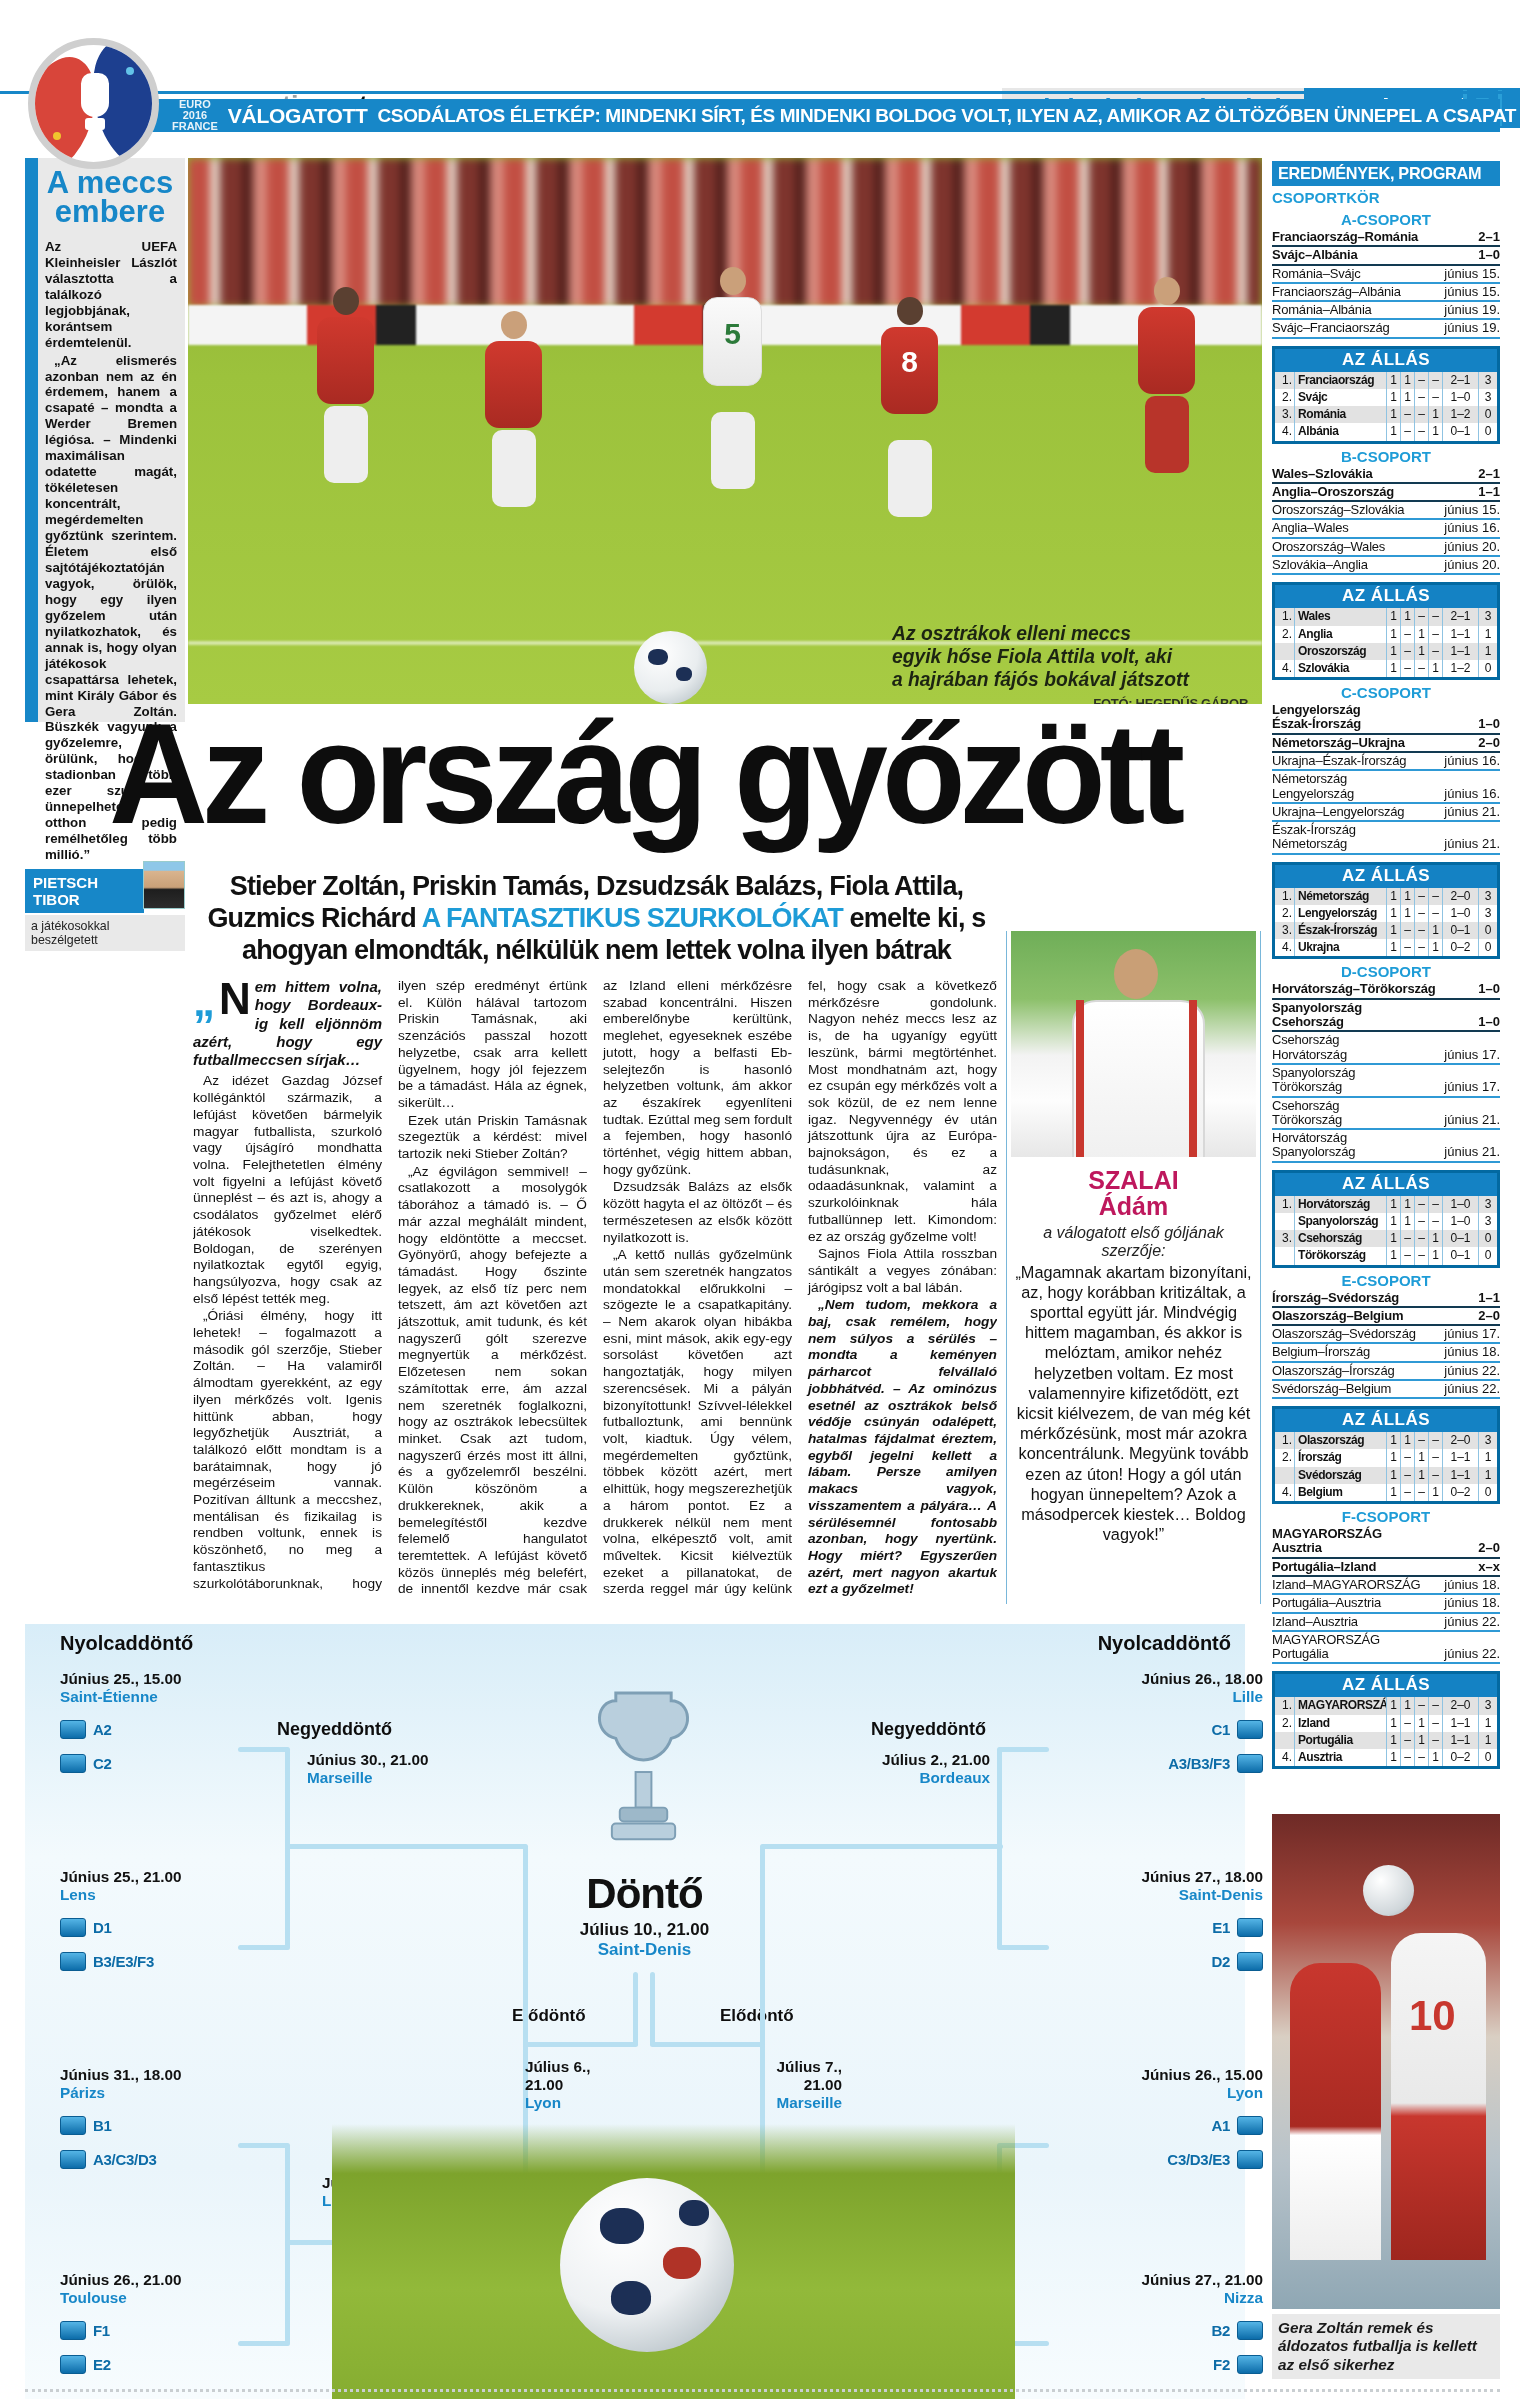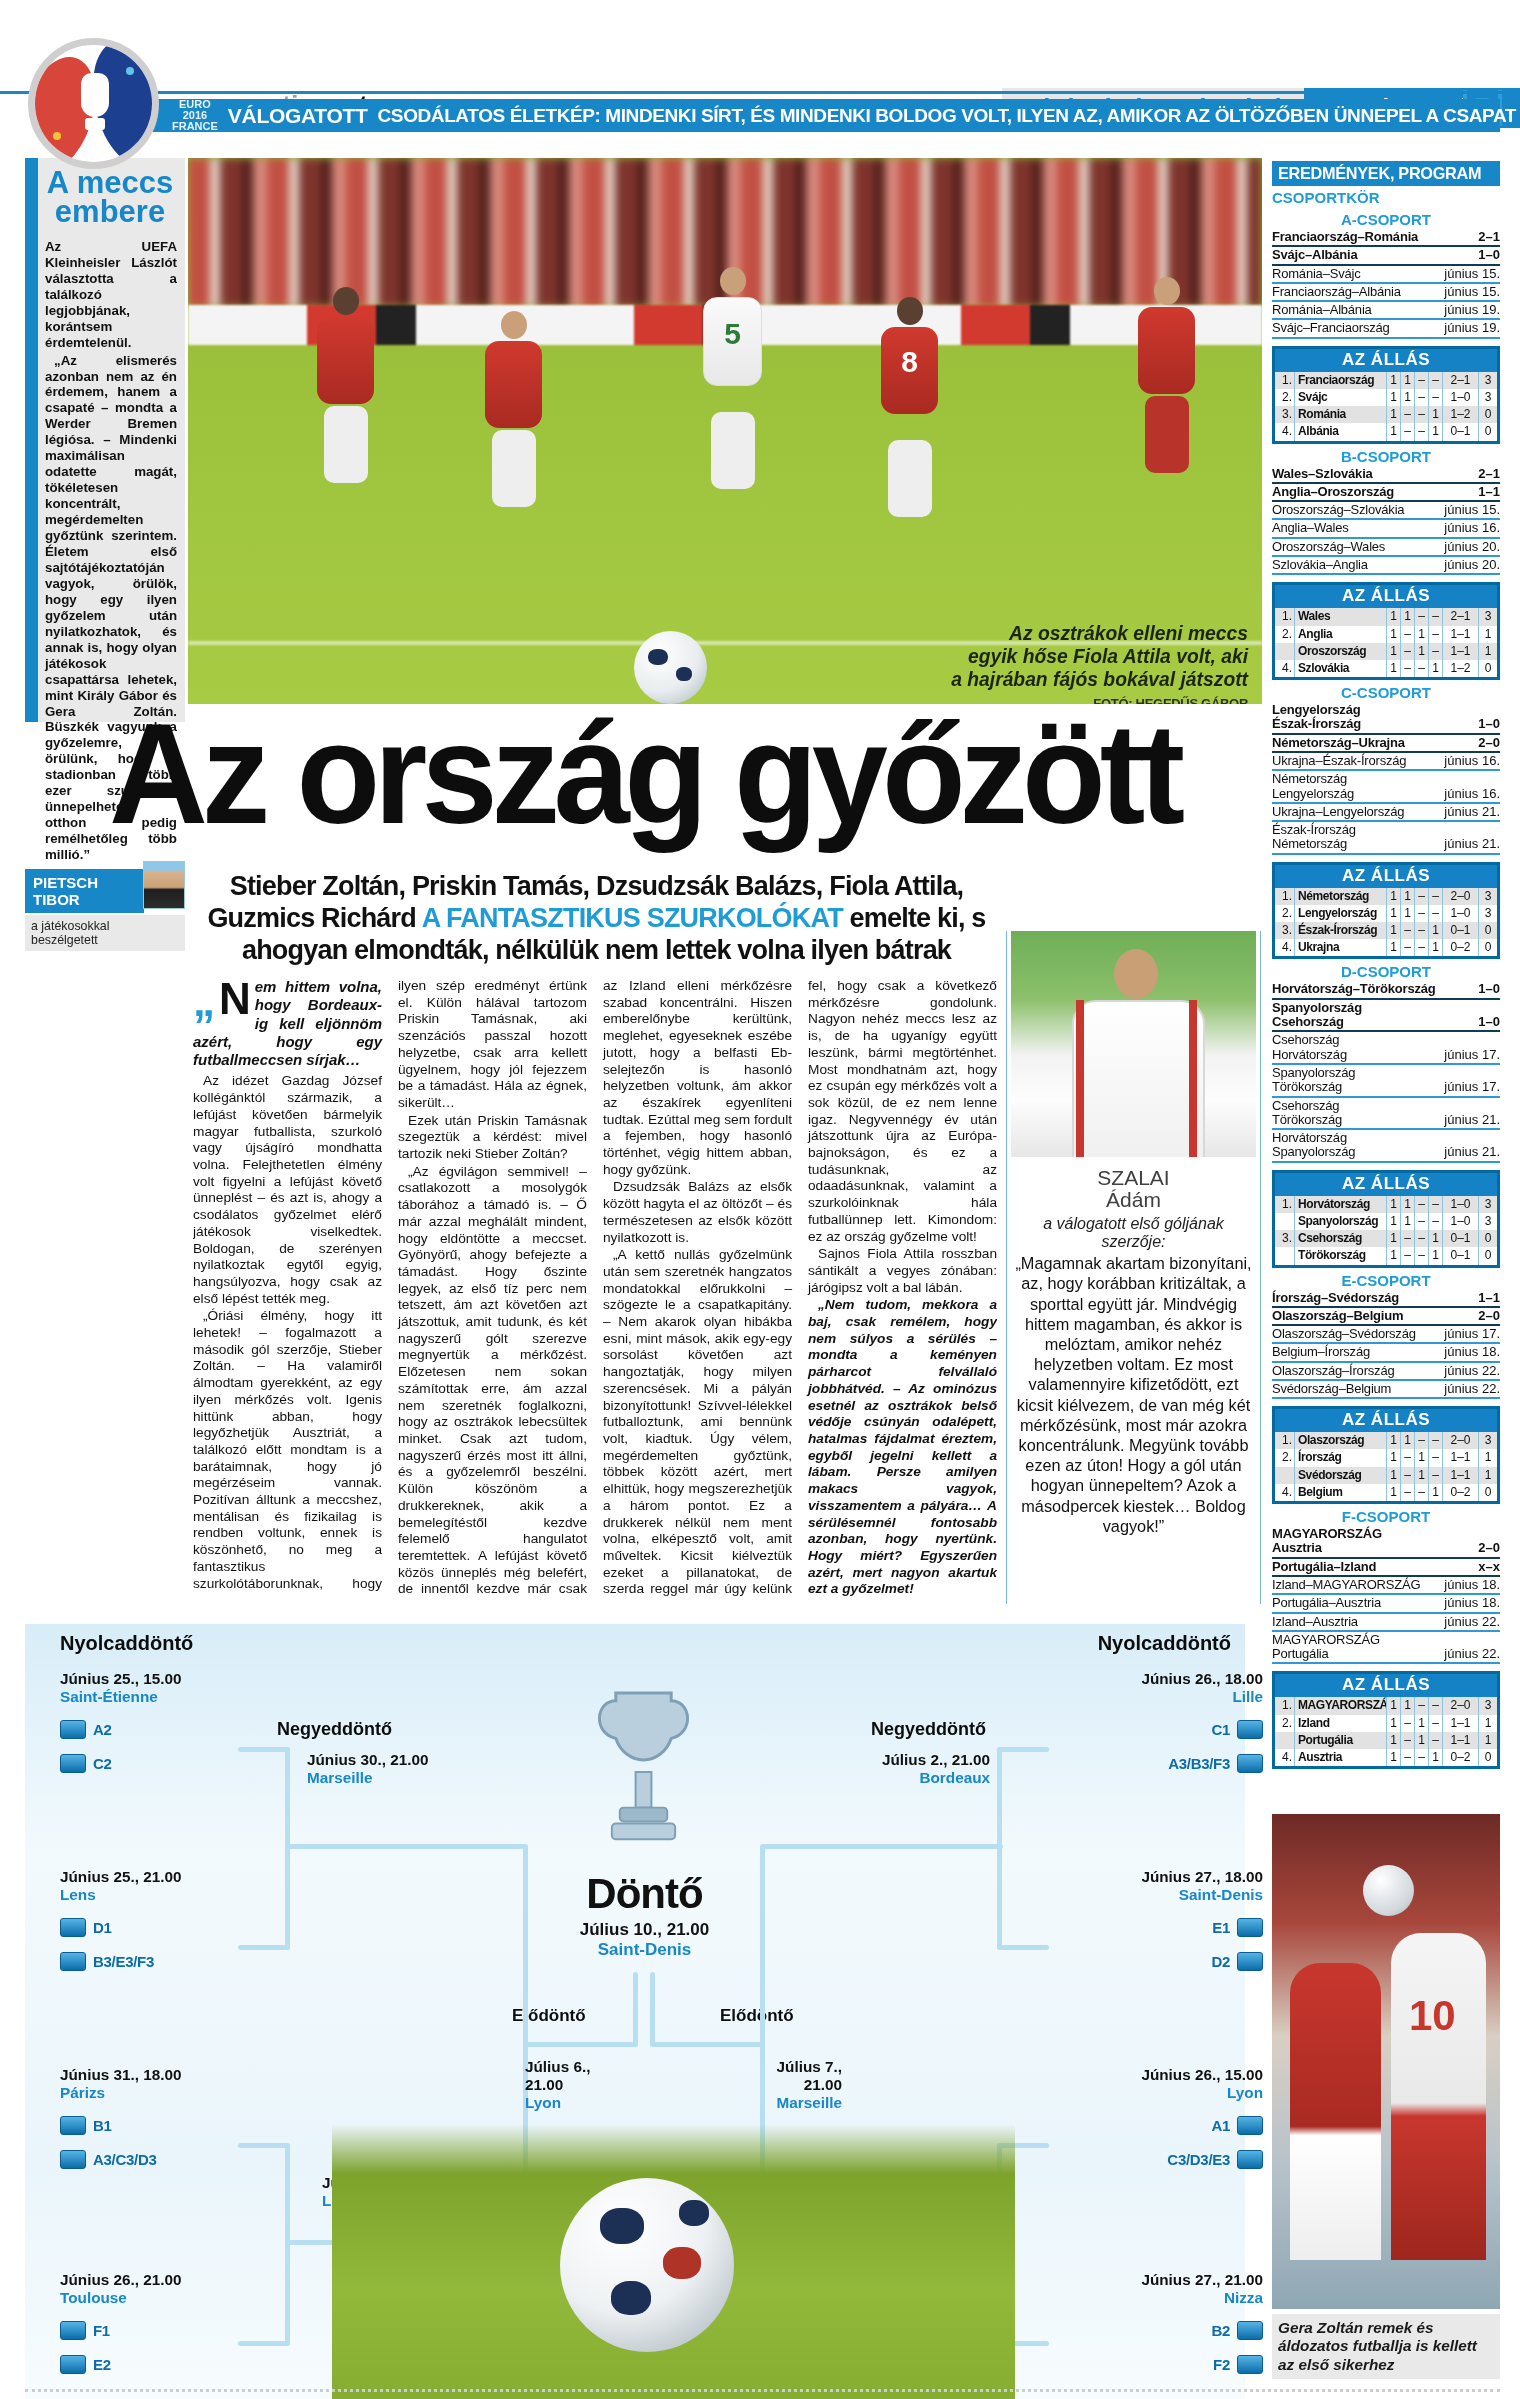--- a/index.html
+++ b/index.html
@@ -57,21 +57,21 @@
   .fig .torso.white{background:linear-gradient(180deg,#fafafa,#e8e8e8);border:1px solid #ddd;}
   .fig .num{text-align:center;font-weight:800;font-size:30px;margin-top:-69px;}
   .fig .num.green{color:#2c7a3a;}
   .fig .num.white{color:#fff;}
   .fig .legs{width:44px;height:77px;margin:2px auto 0;border-radius:10px;}
   .legs.white{background:#eee;}
   .legs.red{background:#b8342a;}
   .photo-ball{position:absolute;left:446px;top:473px;width:73px;height:73px;border-radius:50%;
               background:radial-gradient(circle at 35% 30%,#fff 0,#e9edef 55%,#aab6bc 100%);}
   .photo-ball i,.big-ball i{position:absolute;border-radius:45%;background:#1c2f55;}
-  #photo-caption{position:absolute;right:14px;top:465px;width:356px;text-align:right;
+  #photo-caption{position:absolute;right:14px;top:465px;width:356px;
                  font-style:italic;font-weight:bold;font-size:19.3px;line-height:1.18;color:#1c2412;white-space:pre-line;}
   #photo-credit{position:absolute;right:14px;top:538px;width:356px;text-align:right;
                 font-size:13px;font-weight:bold;color:#2c3322;letter-spacing:-0.3px;}
   
   #headline{position:absolute;left:25px;top:699px;width:1238px;height:158px;text-align:center;
             font-size:137px;font-weight:800;letter-spacing:-6px;color:#0d0d0d;line-height:1.05;
             transform:scaleY(1.04);transform-origin:top;white-space:nowrap;}
   
   #byline{position:absolute;left:25px;top:869px;width:160px;}
   #byline .name{display:inline-block;background:#1787c8;color:#fff;font-weight:bold;font-size:15px;
@@ -95,21 +95,21 @@
   
   #szalai{position:absolute;left:1006px;top:931px;width:255px;height:673px;
           border-left:1px solid #79b7da;border-right:1px solid #79b7da;box-sizing:border-box;}
   #szalai .photo{margin:0 4px;height:226px;
        background:linear-gradient(180deg,#6fae58 0,#8cc06a 30%,#f3f3f3 55%,#fdfdfd 75%,#e7e7e7 100%);position:relative;overflow:hidden;}
   #szalai .photo .head{position:absolute;left:103px;top:18px;width:44px;height:50px;border-radius:50%;background:#c99f76;}
   #szalai .photo .shirt{position:absolute;left:61px;top:69px;width:129px;height:158px;border-radius:24px 24px 0 0;
        background:linear-gradient(180deg,#fff,#f0f0f0);border:2px solid #d8d8d8;}
   #szalai .photo .stripe{position:absolute;top:69px;width:8px;height:158px;background:#c8372e;}
   #szalai .text{padding:10px 8px 0;text-align:center;}
-  #szalai .nm{color:#404040;font-size:21px;font-weight:400;line-height:1.05;}
+  #szalai .nm{color:#be185d;font-size:25px;font-weight:700;line-height:1.05;}
   #szalai .role{font-style:italic;font-size:16px;margin:4px 0 2px;color:#222;}
   #szalai .quote{font-size:16.3px;line-height:1.24;color:#111;}
   
   #sidebar{position:absolute;left:1272px;top:161px;width:228px;height:1638px;overflow:hidden;}
   .sb-header{background:#1787c8;color:#fff;font-weight:800;font-size:16.3px;padding:3px 6px;letter-spacing:-0.3px;}
   .sb-sub{color:#1e9cd7;font-weight:800;font-size:15px;padding:3px 0 1px;}
   .group-title{text-align:center;color:#1e9cd7;font-weight:800;font-size:15px;margin:4px 0 1px;}
   .match-row{display:flex;justify-content:space-between;align-items:flex-end;
              border-bottom:2px solid #2f99d5;padding:1px 0;font-size:13px;line-height:1.1;}
   .match-row:nth-child(-n+2){font-weight:bold;border-bottom-color:#123a52;}

